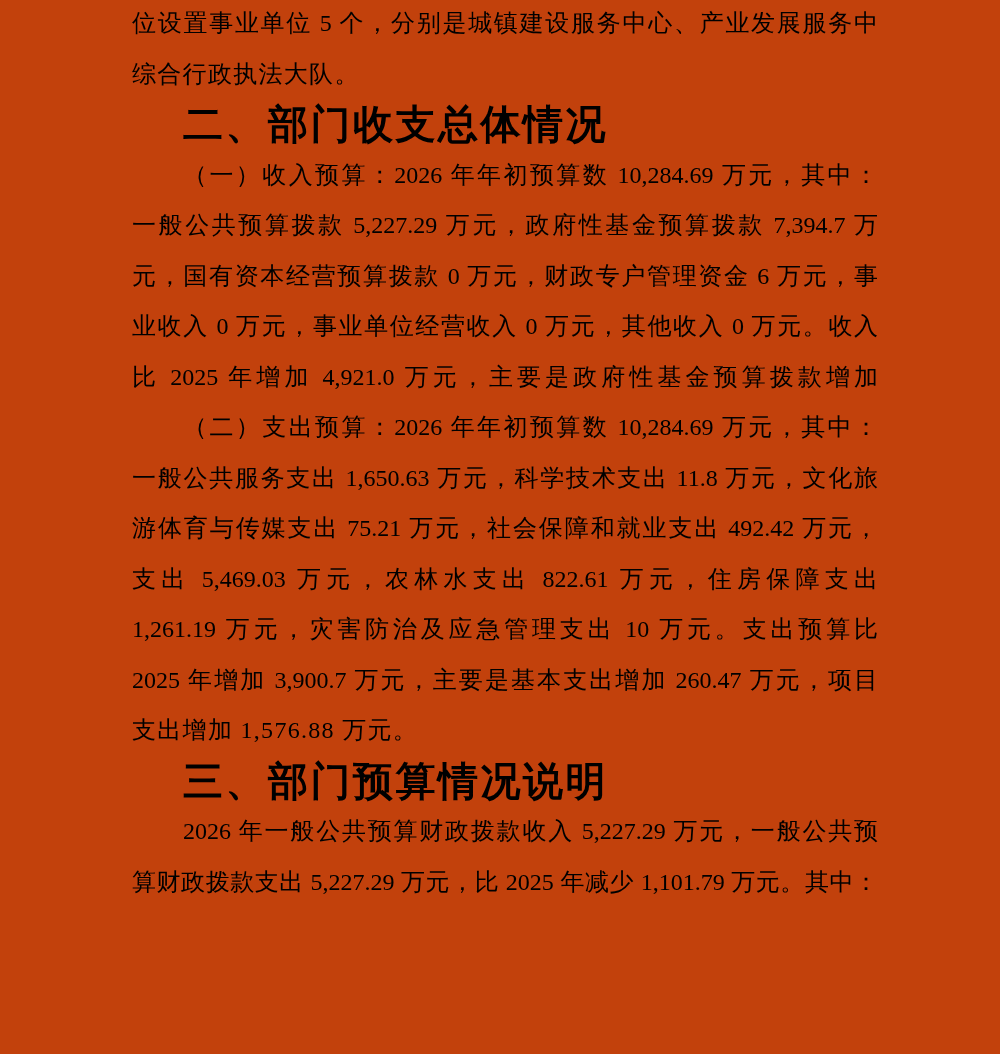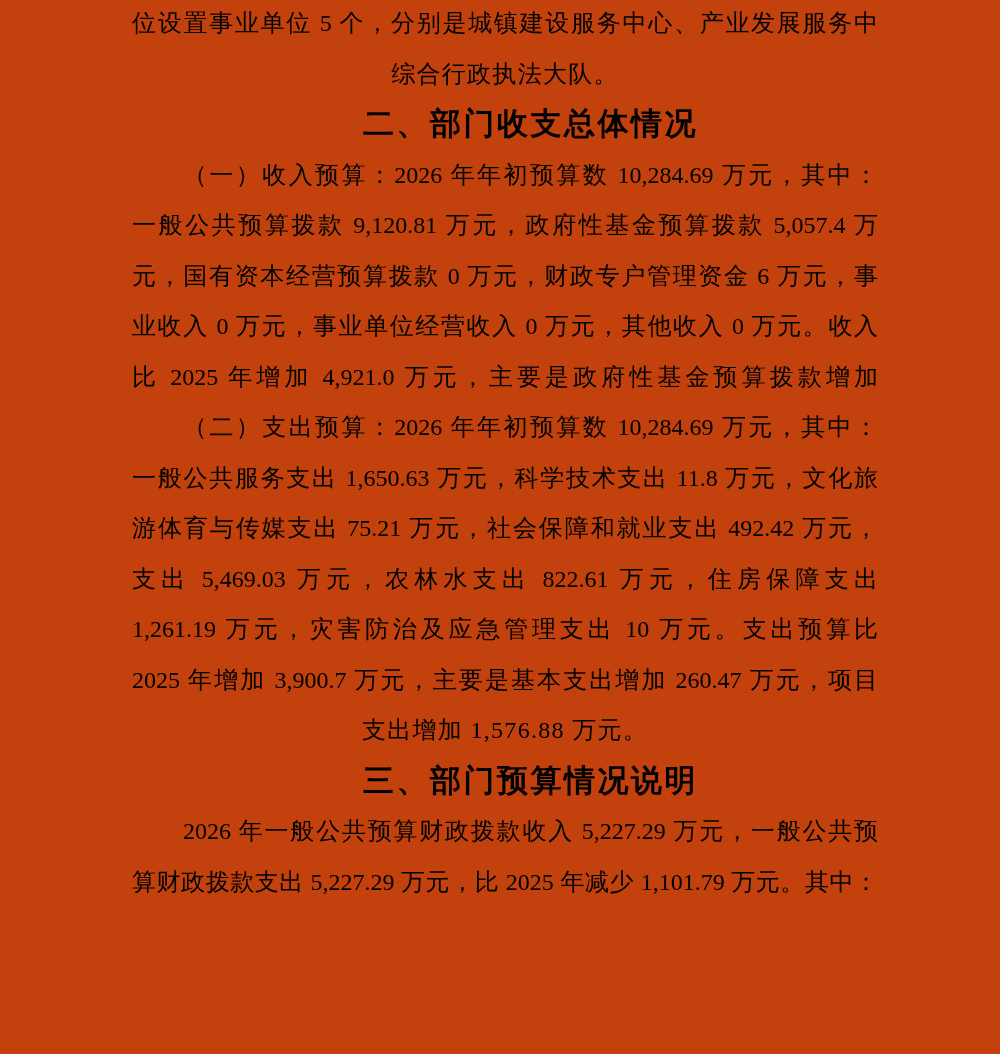--- a/index.html
+++ b/index.html
@@ -21,53 +21,52 @@
     left: 132px;
     top: -2px;
     width: 746px;
   }
   .line {
     height: 50.5px;
     line-height: 50.5px;
     font-size: 24px;
     letter-spacing: 1.3px;
     white-space: nowrap;
-    text-align: center;
   }
   .line.fill {
     letter-spacing: 0;
     white-space: normal;
     text-align: justify;
     text-align-last: justify;
   }
   .line.indent {
     text-indent: 51px;
   }
   .paragraph.heading .line {
     font-family: "Liberation Sans", "DejaVu Sans", sans-serif;
     font-weight: bold;
-    font-size: 31px;
+    font-size: 40px;
     letter-spacing: 2.5px;
   }
 </style>
 </head>
 <body>
 
 <div class="page">
   <div class="content">
       <div class="paragraph body">
         <div class="line fill">位设置事业单位 5 个，分别是城镇建设服务中心、产业发展服务中</div>
         <div class="line">综合行政执法大队。</div>
       </div>
       <div class="paragraph heading">
         <div class="line indent">二、部门收支总体情况</div>
       </div>
       <div class="paragraph body">
         <div class="line fill indent">（一）收入预算：2026 年年初预算数 10,284.69 万元，其中：</div>
-        <div class="line fill">一般公共预算拨款 9,120.81 万元，政府性基金预算拨款 5,057.4 万</div>
+        <div class="line fill">一般公共预算拨款 5,227.29 万元，政府性基金预算拨款 7,394.7 万</div>
         <div class="line fill">元，国有资本经营预算拨款 0 万元，财政专户管理资金 6 万元，事</div>
         <div class="line fill">业收入 0 万元，事业单位经营收入 0 万元，其他收入 0 万元。收入</div>
         <div class="line fill">比 2025 年增加 4,921.0 万元，主要是政府性基金预算拨款增加</div>
       </div>
       <div class="paragraph body">
         <div class="line fill indent">（二）支出预算：2026 年年初预算数 10,284.69 万元，其中：</div>
         <div class="line fill">一般公共服务支出 1,650.63 万元，科学技术支出 11.8 万元，文化旅</div>
         <div class="line fill">游体育与传媒支出 75.21 万元，社会保障和就业支出 492.42 万元，</div>
         <div class="line fill">支出 5,469.03 万元，农林水支出 822.61 万元，住房保障支出</div>
         <div class="line fill">1,261.19 万元，灾害防治及应急管理支出 10 万元。支出预算比</div>

